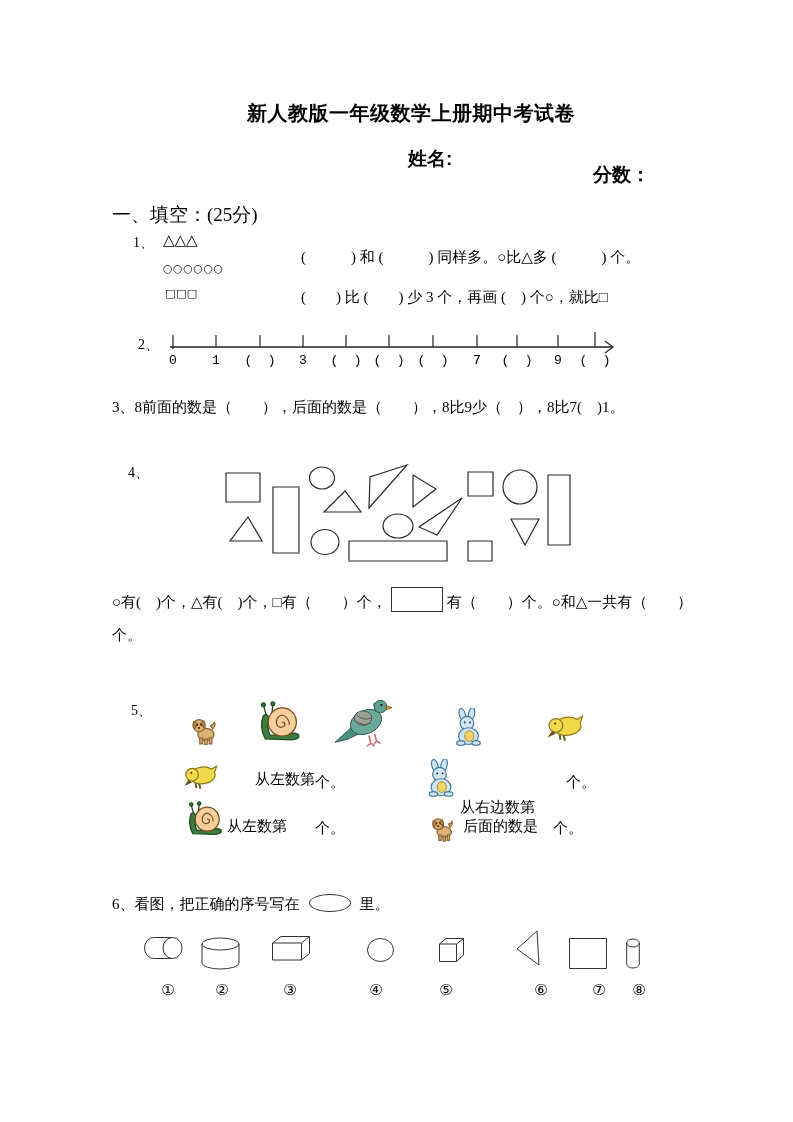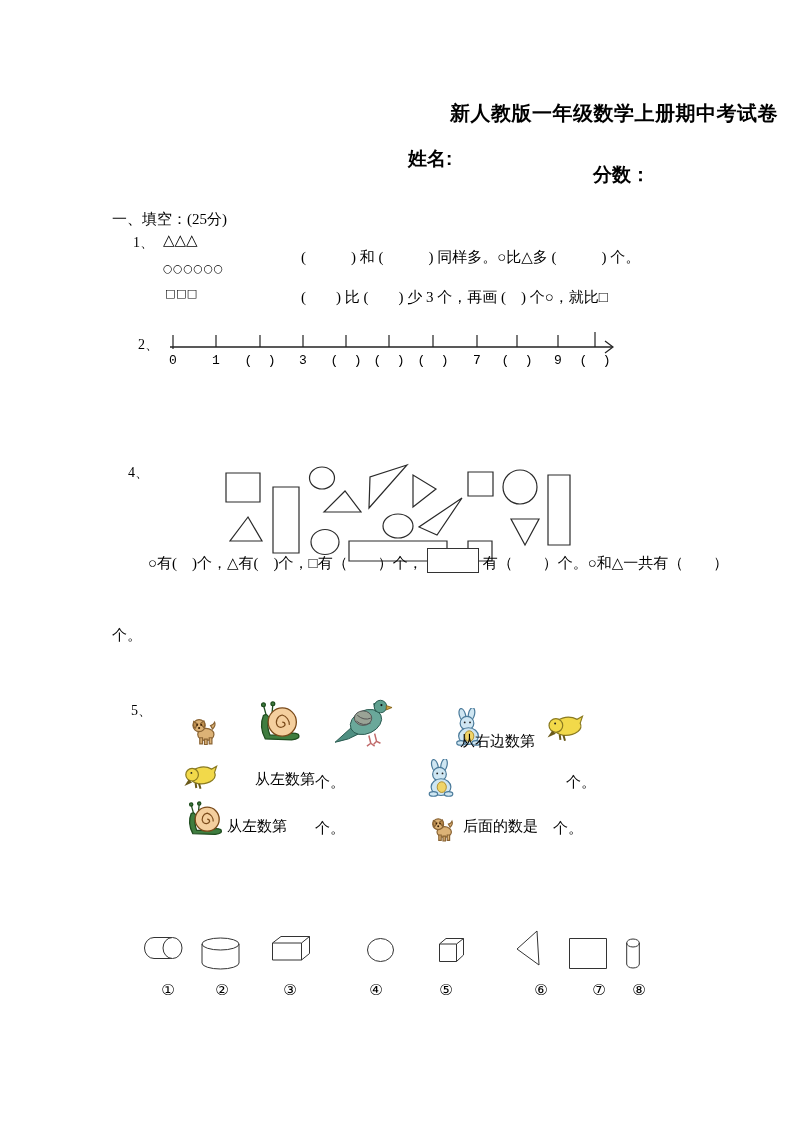--- a/index.html
+++ b/index.html
@@ -1,25 +1,25 @@
 <!DOCTYPE html>
 <html><head>
 <meta charset="utf-8">
 <style>
   html,body{margin:0;padding:0;background:#fff;}
   .page{position:relative;width:793px;height:1122px;background:#fff;color:#000;
         font-family:"Liberation Serif","DejaVu Serif",serif;overflow:hidden;}
   .abs{position:absolute;white-space:nowrap;}
-  .title{top:100px;left:16px;width:718px;text-align:right;font-size:20px;font-weight:bold;
+  .title{top:100px;left:8px;width:718px;text-align:center;font-size:20px;font-weight:bold;
          font-family:"Liberation Sans","DejaVu Sans",sans-serif;letter-spacing:0.5px;padding-left:44px;}
   .name-label{top:146px;left:408px;font-size:19px;font-weight:bold;
               font-family:"Liberation Sans","DejaVu Sans",sans-serif;}
   .score-label{top:162px;left:593px;font-size:19px;font-weight:bold;
                font-family:"Liberation Sans","DejaVu Sans",sans-serif;}
-  .sec-heading{top:210px;left:112px;font-size:15px;}
+  .sec-heading{top:202px;left:112px;font-size:19px;}
   .t15{font-size:15px;}
   .qnum{font-size:14px;}
   svg{display:block;}
   svg *{vector-effect:non-scaling-stroke;}
   .nl-label{position:absolute;width:32px;text-align:center;font-size:13px;white-space:pre;
             font-family:"Liberation Mono","DejaVu Sans Mono",monospace;}
   .inline-rect{display:inline-block;width:50px;height:23px;border:1px solid #333;
                vertical-align:-5px;margin:0 4px;background:#fff;}
   .inline-ellipse{display:inline-block;width:40px;height:16px;border:1px solid #333;
                   border-radius:50%;vertical-align:-3px;margin:0 9px;background:#fff;}
@@ -163,20 +163,21 @@
     <span class="nl-label" style="left:127px;">3</span>
     <span class="nl-label" style="left:170px;">(  )</span>
     <span class="nl-label" style="left:213px;">(  )</span>
     <span class="nl-label" style="left:257px;">(  )</span>
     <span class="nl-label" style="left:301px;">7</span>
     <span class="nl-label" style="left:341px;">(  )</span>
     <span class="nl-label" style="left:382px;">9</span>
     <span class="nl-label" style="left:419px;">(  )</span>
   </div>
 
+  <div class="abs t15" style="top:398px;left:112px;">3、8前面的数是（　　），后面的数是（　　），8比9少（　），8比7(　)1。</div>
 
   <span class="abs qnum" style="top:464px;left:128px;">4、</span>
   <svg class="abs" style="top:455px;left:215px;" width="365" height="115" viewBox="215 455 365 115">
     <g fill="none" stroke="#2a2a2a" stroke-width="1.2">
       <rect x="226" y="473" width="34" height="29"></rect>
       <rect x="273" y="487" width="26" height="66"></rect>
       <ellipse cx="322" cy="478" rx="12.5" ry="11"></ellipse>
       <polygon points="345,491 324,512 361,512"></polygon>
       <polygon points="407,465 370,477 369,508"></polygon>
       <polygon points="413,475 413,507 436,489"></polygon>
@@ -185,21 +186,21 @@
       <rect x="548" y="475" width="22" height="70"></rect>
       <polygon points="248,517 230,541 262,541"></polygon>
       <ellipse cx="325" cy="542" rx="14" ry="12.5"></ellipse>
       <ellipse cx="398" cy="526" rx="15" ry="12"></ellipse>
       <polygon points="462,498 419,527 437,535"></polygon>
       <rect x="349" y="541" width="98" height="20"></rect>
       <rect x="468" y="541" width="24" height="20"></rect>
       <polygon points="511,519 539,519 525,545"></polygon>
     </g>
   </svg>
-  <div class="abs t15" style="top:548px;left:112px;margin-left:36px;">
+  <div class="abs t15" style="top:587px;left:112px;">
     <span>○有(　)个，△有(　)个，□有（　　）个，</span><span class="inline-rect"></span><span>有（　　）个。○和△一共有（　　）</span>
   </div>
   <div class="abs t15" style="top:626px;left:112px;">个。</div>
 
   <span class="abs qnum" style="top:702px;left:131px;">5、</span>
   <svg class="abs" style="top:715px;left:191px;" width="27" height="32">
       <use href="#sym-puppy"></use>
     </svg>
   <svg class="abs" style="top:701px;left:255px;" width="47" height="44">
       <use href="#sym-snail"></use>
@@ -215,34 +216,37 @@
     </svg>
 
   <svg class="abs" style="top:764px;left:183px;" width="35" height="27">
       <use href="#sym-duck"></use>
     </svg>
   <span class="abs t15" style="top:770px;left:223px;margin-left:32px;">从左数第</span>
   <span class="abs t15" style="top:773px;left:315px;">个。</span>
   <svg class="abs" style="top:759px;left:427px;" width="28" height="38">
       <use href="#sym-rabbit"></use>
     </svg>
-  <span class="abs t15" style="top:732px;left:460px;">从右边数第</span>
+  <span class="abs t15" style="top:798px;left:460px;">从右边数第</span>
   <span class="abs t15" style="top:773px;left:566px;">个。</span>
 
   <svg class="abs" style="top:801px;left:184px;" width="40" height="38">
       <use href="#sym-snail"></use>
     </svg>
   <span class="abs t15" style="top:817px;left:227px;">从左数第</span>
   <span class="abs t15" style="top:819px;left:315px;">个。</span>
   <svg class="abs" style="top:815px;left:431px;" width="24" height="28">
       <use href="#sym-puppy"></use>
     </svg>
   <span class="abs t15" style="top:817px;left:463px;">后面的数是</span>
   <span class="abs t15" style="top:819px;left:553px;">个。</span>
 
+  <div class="abs t15" style="top:894px;left:112px;">
+    <span>6、</span><span>看图，把正确的序号写在</span><span class="inline-ellipse"></span><span>里。</span>
+  </div>
 
   <svg class="abs" style="top:936px;left:143px;" width="40" height="25">
       <use href="#sym-cyl-h"></use>
     </svg>
   <svg class="abs" style="top:937px;left:201px;" width="39" height="33">
       <use href="#sym-cyl-v"></use>
     </svg>
   <svg class="abs" style="top:936px;left:272px;" width="38" height="25">
       <use href="#sym-cuboid"></use>
     </svg>

